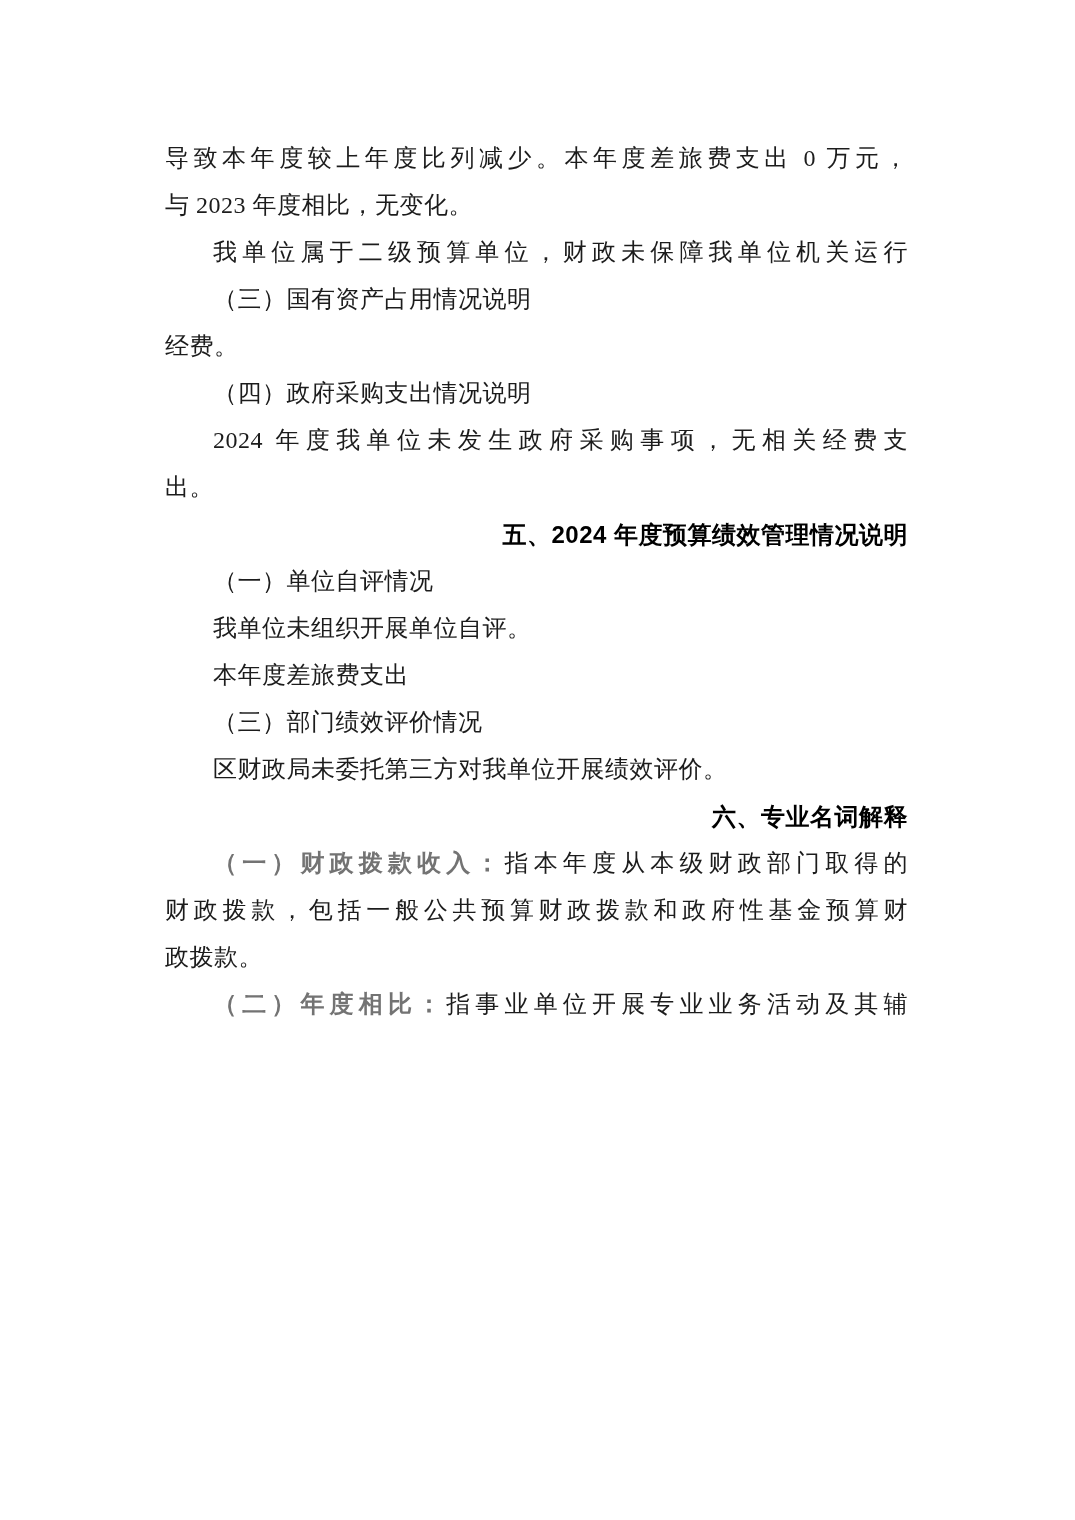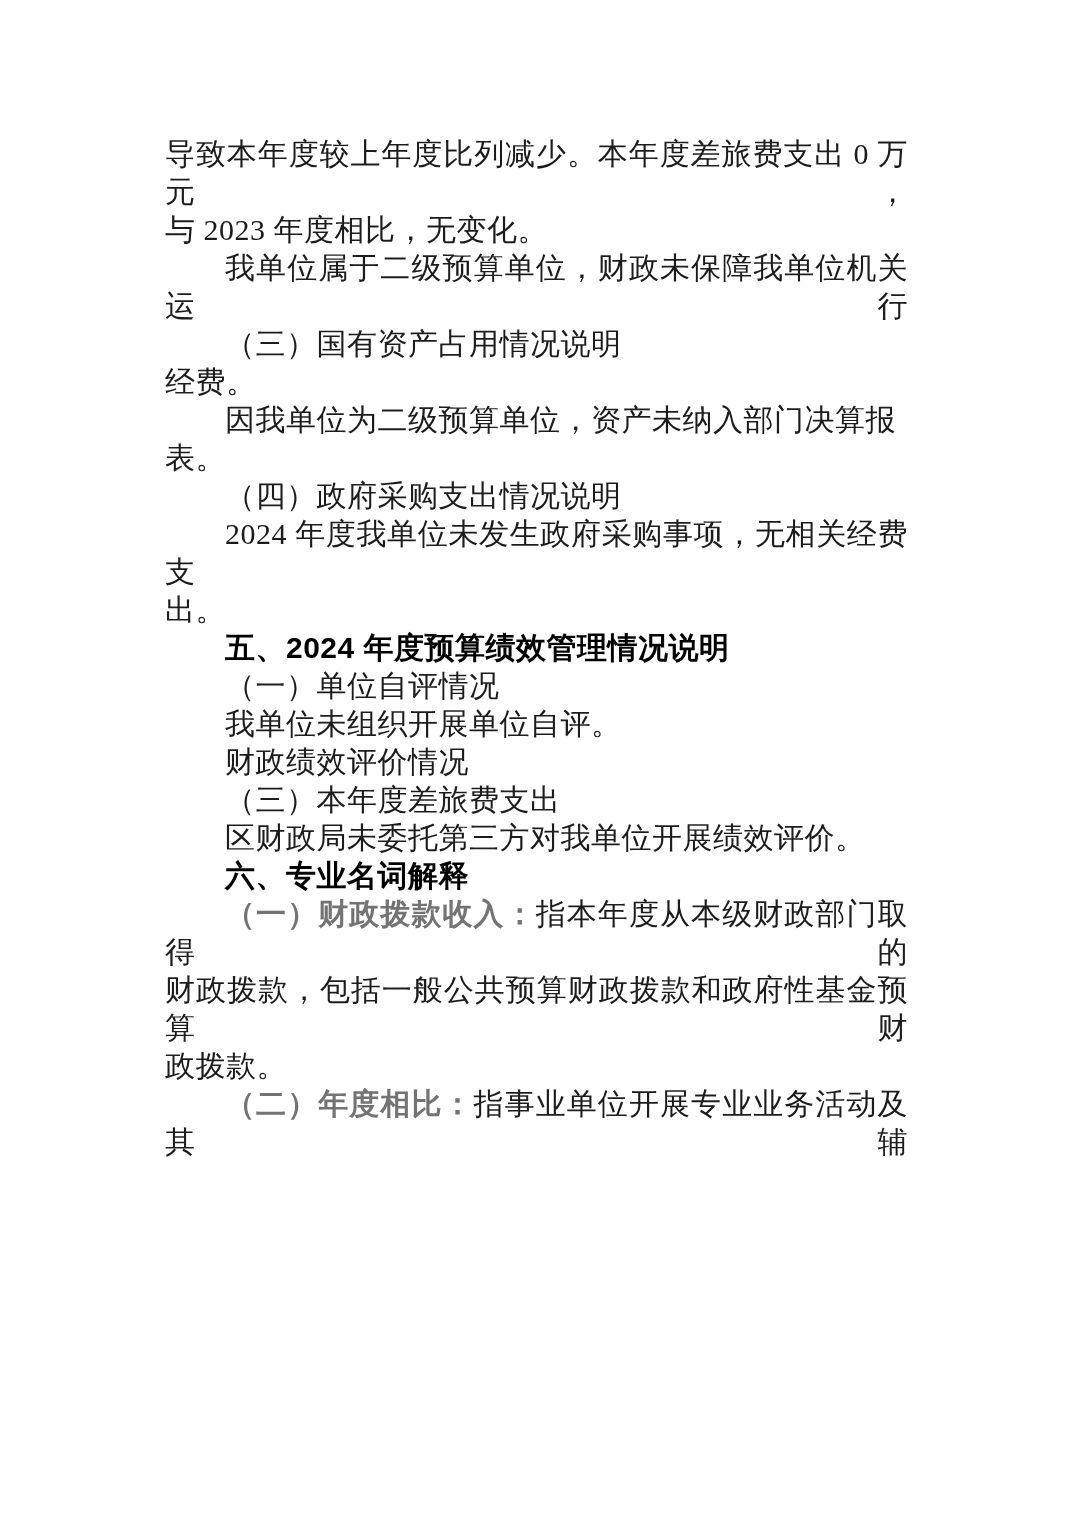--- a/index.html
+++ b/index.html
@@ -13,63 +13,63 @@
     height: 1520px;
     margin: 0 auto;
     background: #ffffff;
     color: #1c1c1c;
     overflow: hidden;
   }
   .doc-body {
     padding: 135px 167px 0 165px;
   }
   .line {
-    font-size: 30px;
-    line-height: 38px;
+    font-size: 24px;
+    line-height: 47px;
     letter-spacing: 0.5px;
     color: #1c1c1c;
     text-align: left;
   }
   .line.indent {
     text-indent: 2em;
   }
   .line.fill {
     text-align: justify;
     text-align-last: justify;
   }
   .line.heading {
     font-family: "Liberation Sans", "DejaVu Sans", sans-serif;
     font-weight: 700;
     color: #000000;
     letter-spacing: 0.5px;
+    text-align: right;
   }
   .line .b {
     font-weight: 700;
     color: #737373;
   }
 </style>
 </head>
 <body>
 
 <div class="page">
   <div class="doc-body">
       <div class="line fill"><span>导致本年度较上年度比列减少。本年度差旅费支出 0 万元，</span></div>
       <div class="line"><span>与 2023 年度相比，无变化。</span></div>
       <div class="line indent fill"><span>我单位属于二级预算单位，财政未保障我单位机关运行</span></div>
       <div class="line indent"><span>（三）国有资产占用情况说明</span></div>
       <div class="line"><span>经费。</span></div>
-      <div class="line indent"><span>因我单位为二级预算单位，资产未纳入部门决算报表。</span></div>
       <div class="line indent"><span>（四）政府采购支出情况说明</span></div>
       <div class="line indent fill"><span>2024 年度我单位未发生政府采购事项，无相关经费支</span></div>
       <div class="line"><span>出。</span></div>
       <div class="line heading indent"><span>五、2024 年度预算绩效管理情况说明</span></div>
       <div class="line indent"><span>（一）单位自评情况</span></div>
       <div class="line indent"><span>我单位未组织开展单位自评。</span></div>
-      <div class="line indent"><span>财政绩效评价情况</span></div>
-      <div class="line indent"><span>（三）本年度差旅费支出</span></div>
+      <div class="line indent"><span>本年度差旅费支出</span></div>
+      <div class="line indent"><span>（三）部门绩效评价情况</span></div>
       <div class="line indent"><span>区财政局未委托第三方对我单位开展绩效评价。</span></div>
       <div class="line heading indent"><span>六、专业名词解释</span></div>
       <div class="line indent fill"><span class="b">（一）财政拨款收入：</span><span>指本年度从本级财政部门取得的</span></div>
       <div class="line fill"><span>财政拨款，包括一般公共预算财政拨款和政府性基金预算财</span></div>
       <div class="line"><span>政拨款。</span></div>
       <div class="line indent fill"><span class="b">（二）年度相比：</span><span>指事业单位开展专业业务活动及其辅</span></div>
     </div>
 
 </div>
 

